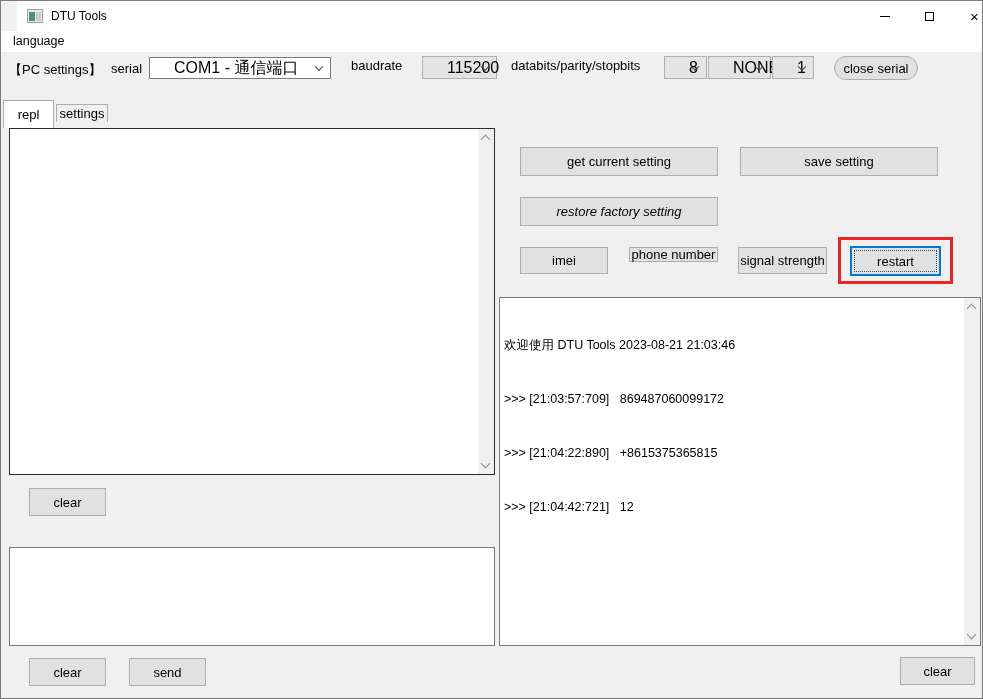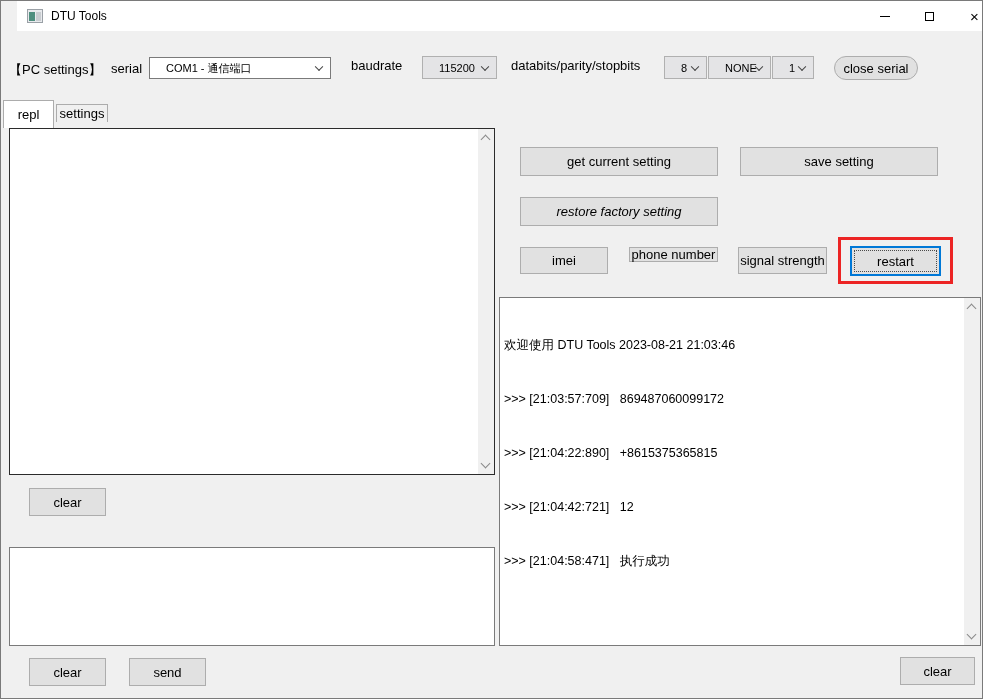--- a/index.html
+++ b/index.html
@@ -19,22 +19,22 @@
   .caption-btn { position:absolute; top:0; width:45px; height:30px; display:flex; align-items:center; justify-content:center; cursor:default; }
   #min-btn { right:91px; } #max-btn { right:46px; } #close-btn { right:1px; }
   .glyph-min { width:10px; height:1px; background:#000; }
   .glyph-max { width:9px; height:9px; border:1px solid #000; }
   .glyph-close { font-size:15px; line-height:1; color:#000; }
   
   #menubar { position:absolute; left:0; top:30px; width:100%; height:21px; background:#ffffff; }
   #menu-language { position:absolute; left:8px; top:0; height:21px; line-height:20px; font-size:12.5px; padding:0 4px; }
   
   .tb-label { position:absolute; font-size:13px; white-space:nowrap; }
-  .combo { position:absolute; border:1px solid #7a7a7a; background:#fff; font-size:11px;
-           display:flex; align-items:center; padding-left:16px; }
+  .combo { position:absolute; border:1px solid #7a7a7a; background:#fff; font-size:16px;
+           display:flex; align-items:center; padding-left:24px; }
   .combo.gray { background:#e4e4e6; border-color:#b0b0b0; }
   .chev { position:absolute; right:8px; top:50%; width:6px; height:6px;
           border-right:1px solid #444; border-bottom:1px solid #444;
           transform:translateY(-70%) rotate(45deg); }
   .btn { position:absolute; background:#e1e1e1; border:1px solid #adadad; font-size:13px;
          display:flex; align-items:center; justify-content:center; cursor:default;
          font-family:"Liberation Sans", sans-serif; }
   
   .tab { position:absolute; font-size:13px; display:flex; align-items:center; justify-content:center; }
   #tab-repl { left:2px; top:99px; width:51px; height:28px; background:#ffffff;
@@ -88,20 +88,23 @@
       <div class="glyph-min"></div>
     </div>
     <div class="caption-btn" id="max-btn">
       <div class="glyph-max"></div>
     </div>
     <div class="caption-btn" id="close-btn">
       <div class="glyph-close">×</div>
     </div>
   </div>
 
+  <div id="menubar">
+    <div id="menu-language">language</div>
+  </div>
 
   <div class="tb-label" style="left:8px; top:60px;">【PC settings】</div>
   <div class="tb-label" style="left:110px; top:60px;">serial</div>
   <div class="combo" style="left:148px; top:56px; width:182px; height:22px;">
     <span>COM1 - 通信端口</span>
     <span class="chev"></span>
   </div>
   <div class="tb-label" style="left:350px; top:57px;">baudrate</div>
   <div class="combo gray" style="left:421px; top:55px; width:75px; height:23px;">
     <span>115200</span>
@@ -148,21 +151,20 @@
   <button class="btn" id="btn-signal">signal strength</button>
   <button class="btn" id="btn-restart">restart</button>
   <div id="annotation-box"></div>
 
   <div id="log-panel">
     <div id="log-lines">
       <div>欢迎使用 DTU Tools 2023-08-21 21:03:46</div>
       <div>&gt;&gt;&gt; [21:03:57:709]   869487060099172</div>
       <div>&gt;&gt;&gt; [21:04:22:890]   +8615375365815</div>
       <div>&gt;&gt;&gt; [21:04:42:721]   12</div>
-      <div>&gt;&gt;&gt; [21:04:58:471]   执行成功</div>
     </div>
     <div class="vscroll">
       <div class="scroll-arrow up"></div>
       <div class="scroll-arrow down"></div>
     </div>
   </div>
   <button class="btn" id="btn-clear-log">clear</button>
 
 </div>
 

